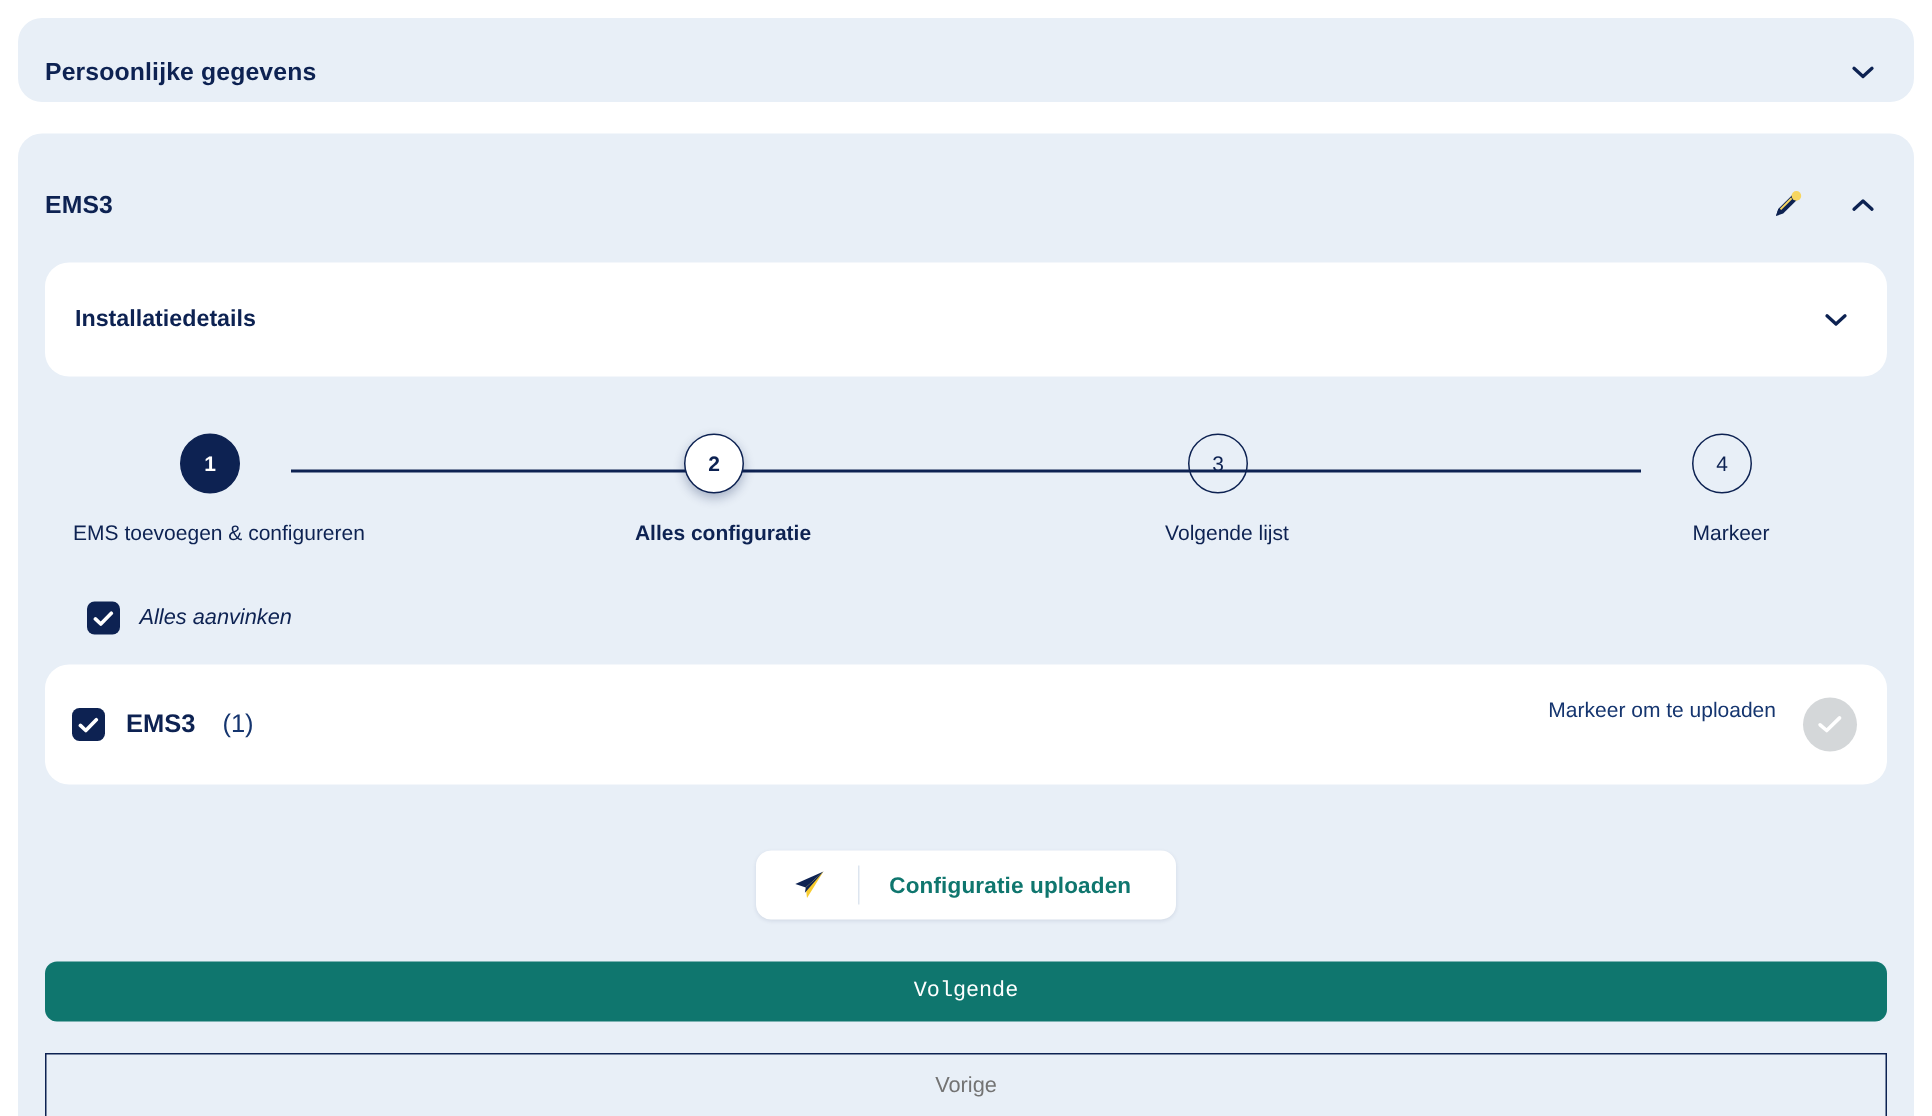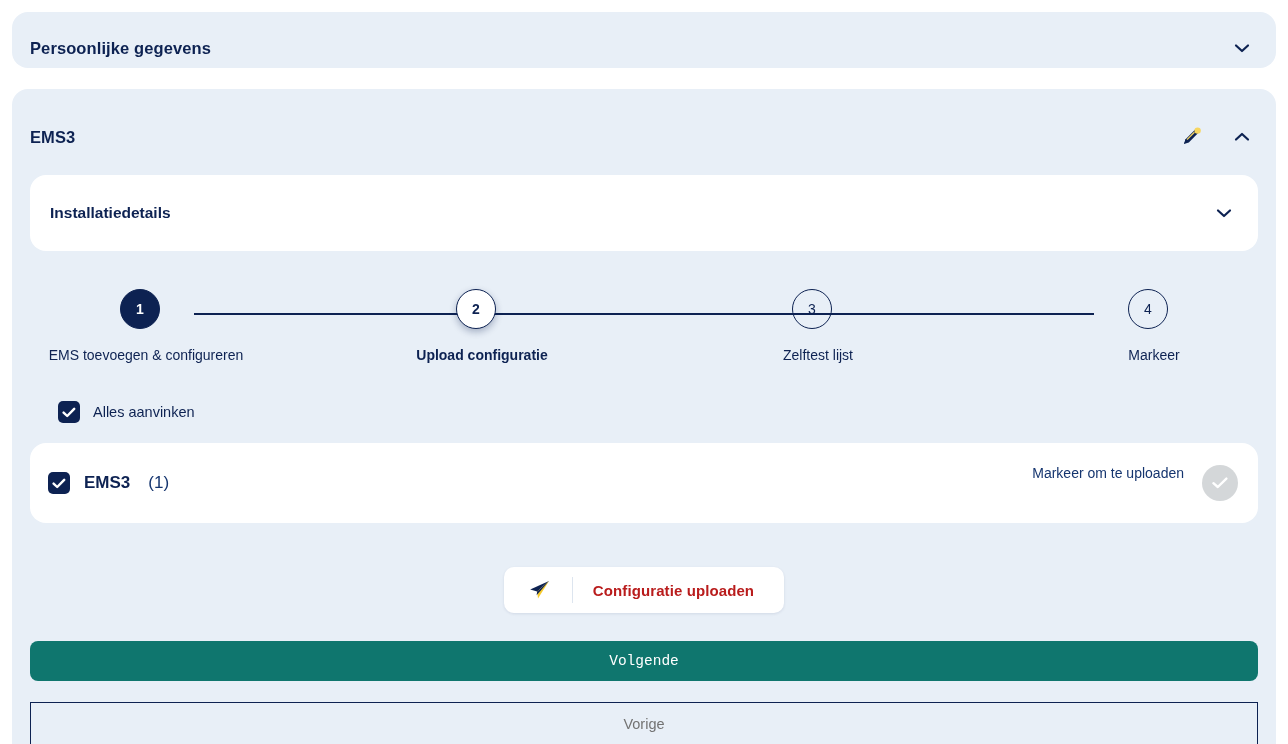--- a/index.html
+++ b/index.html
@@ -180,21 +180,21 @@
     background: #0d2252;
     display: flex;
     align-items: center;
     justify-content: center;
     flex: none;
   }
   .cbox svg { width: 14px; height: 11px; }
   .cbox path { stroke: #ffffff; stroke-width: 2.4; fill: none;
                stroke-linecap: round; stroke-linejoin: round; }
 
-  .checkall-label { font-size: 14.5px; color: #0d2252; }
+  .checkall-label { font-size: 14.5px; color: #0d2252; font-style: italic; }
 
   
   .device-card {
     background: #ffffff;
     border-radius: 16px;
     margin: 20px 18px 0 18px;
     height: 80px;
     display: flex;
     align-items: center;
     justify-content: space-between;
@@ -263,21 +263,21 @@
 
   .upload-divider {
     width: 1px;
     height: 26px;
     background: #dde5ef;
   }
 
   .upload-label {
     font-size: 15px;
     font-weight: bold;
-    color: #b91c1c;
+    color: #0f766e;
     letter-spacing: .1px;
   }
 
   .plane { width: 26px; height: 26px; }
 
   
   .footer {
     margin: 28px 18px 0 18px;
   }
 
@@ -358,26 +358,26 @@
       <div class="step-track"></div>
       <div class="steps">
 
         <div class="step done">
           <div class="step-circle">1</div>
           <div class="step-label">EMS toevoegen &amp; configureren</div>
         </div>
 
         <div class="step active">
           <div class="step-circle">2</div>
-          <div class="step-label">Upload configuratie</div>
+          <div class="step-label">Alles configuratie</div>
         </div>
 
         <div class="step">
           <div class="step-circle">3</div>
-          <div class="step-label">Zelftest lijst</div>
+          <div class="step-label">Volgende lijst</div>
         </div>
 
         <div class="step">
           <div class="step-circle">4</div>
           <div class="step-label">Markeer</div>
         </div>
 
       </div>
     </div>
 

